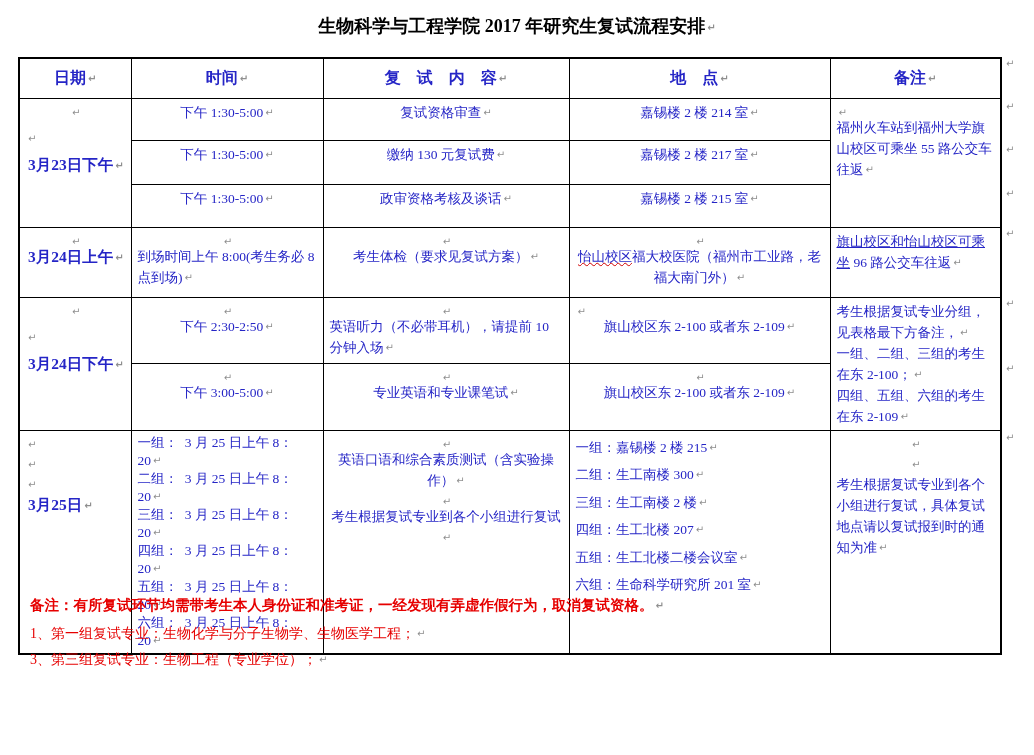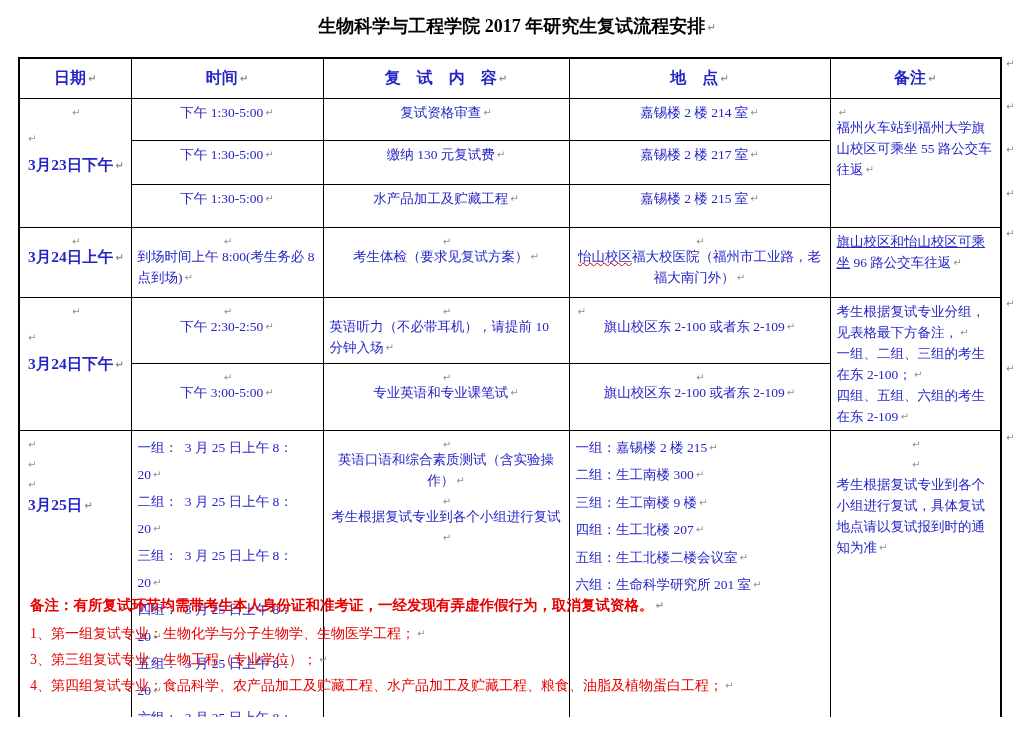--- a/index.html
+++ b/index.html
@@ -54,21 +54,21 @@
   }
   .c { text-align: center; }
   .l { text-align: left; }
   .date-cell { font-size: 13.5px; }
   .date-text {
     font-size: 15.5px; font-weight: bold; color: #2525C6;
     white-space: nowrap; padding-left: 2px;
   }
   .time-text, .content-text, .loc-text { color: #2525C6; }
   .remark-cell { color: #2525C6; font-size: 13.5px; line-height: 22px; }
-  .line27 { line-height: 27px; white-space: pre-wrap; color: #2525C6; }
+  .line27 { line-height: 18px; white-space: pre-wrap; color: #2525C6; }
   .line28 { line-height: 27.5px; white-space: pre-wrap; color: #2525C6; }
   .u-line { text-decoration: underline; }
   .wavy-red { text-decoration: underline wavy #d00000; text-decoration-thickness: 1px; }
   .notes {
     position: absolute; left: 30px; top: 595px; width: 995px;
     font-size: 14px; color: #E60000;
   }
   .notes-heading {
     font-weight: bold; font-size: 14.5px;
     margin-bottom: 5px; line-height: 21px;
@@ -117,21 +117,21 @@
         <div><span>福州火车站到福州大学旗山校区可乘坐 55 路公交车往返</span><span class="pm">↵</span></div>
       </td>
     </tr>
     <tr style="height:44px">
       <td class="c"><span class="time-text">下午 1:30-5:00</span><span class="pm">↵</span></td>
       <td class="c"><span class="content-text">缴纳 130 元复试费</span><span class="pm">↵</span></td>
       <td class="c"><span class="loc-text">嘉锡楼 2 楼 217 室</span><span class="pm">↵</span></td>
     </tr>
     <tr style="height:43px">
       <td class="c"><span class="time-text">下午 1:30-5:00</span><span class="pm">↵</span></td>
-      <td class="c"><span class="content-text">水产品加工及贮藏工程</span><span class="pm">↵</span></td>
+      <td class="c"><span class="content-text">政审资格考核及谈话</span><span class="pm">↵</span></td>
       <td class="c"><span class="loc-text">嘉锡楼 2 楼 215 室</span><span class="pm">↵</span></td>
     </tr>
 
     <tr style="height:70px">
       <td class="date-cell">
         <div class="bl-sm bl-c"><span class="pm">↵</span></div>
         <div class="date-text"><span>3月24日上午</span><span class="pm">↵</span></div>
       </td>
       <td class="l">
         <div class="bl-sm bl-c"><span class="pm">↵</span></div>
@@ -206,21 +206,21 @@
       </td>
       <td class="c">
         <div class="bl-sm bl-c"><span class="pm">↵</span></div>
         <div class="content-text"><span>英语口语和综合素质测试（含实验操作）</span><span class="pm">↵</span></div>
         <div class="bl-sm bl-c"><span class="pm">↵</span></div>
         <div class="content-text"><span>考生根据复试专业到各个小组进行复试</span><span class="pm">↵</span></div>
       </td>
       <td class="l">
         <div class="line28"><span>一组：嘉锡楼 2 楼 215</span><span class="pm">↵</span></div>
         <div class="line28"><span>二组：生工南楼 300</span><span class="pm">↵</span></div>
-        <div class="line28"><span>三组：生工南楼 9 楼</span><span class="pm">↵</span></div>
+        <div class="line28"><span>三组：生工南楼 2 楼</span><span class="pm">↵</span></div>
         <div class="line28"><span>四组：生工北楼 207</span><span class="pm">↵</span></div>
         <div class="line28"><span>五组：生工北楼二楼会议室</span><span class="pm">↵</span></div>
         <div class="line28"><span>六组：生命科学研究所 201 室</span><span class="pm">↵</span></div>
       </td>
       <td class="remark-cell">
         <div class="bl3 bl-c"><span class="pm">↵</span></div>
         <div class="bl3 bl-c"><span class="pm">↵</span></div>
         <div><span>考生根据复试专业到各个小组进行复试，具体复试地点请以复试报到时的通知为准</span><span class="pm">↵</span></div>
       </td>
     </tr>
@@ -233,17 +233,16 @@
   <span class="pm edge-pm" style="top:188px">↵</span>
   <span class="pm edge-pm" style="top:228px">↵</span>
   <span class="pm edge-pm" style="top:298px">↵</span>
   <span class="pm edge-pm" style="top:363px">↵</span>
   <span class="pm edge-pm" style="top:432px">↵</span>
 
   <div class="notes">
     <div class="notes-heading"><span>备注：有所复试环节均需带考生本人身份证和准考证，一经发现有弄虚作假行为，取消复试资格。</span><span class="pm">↵</span></div>
     <div class="note-item"><span>1、第一组复试专业：生物化学与分子生物学、生物医学工程；</span><span class="pm">↵</span></div>
     <div class="note-item"><span>3、第三组复试专业：生物工程（专业学位）；</span><span class="pm">↵</span></div>
-    <div class="note-item"><span>4、第四组复试专业：食品科学、农产品加工及贮藏工程、水产品加工及贮藏工程、粮食、油脂及植物蛋白工程；</span><span class="pm">↵</span></div>
     <div class="note-item"></div>
   </div>
 
 </div>
 
 </body></html>

